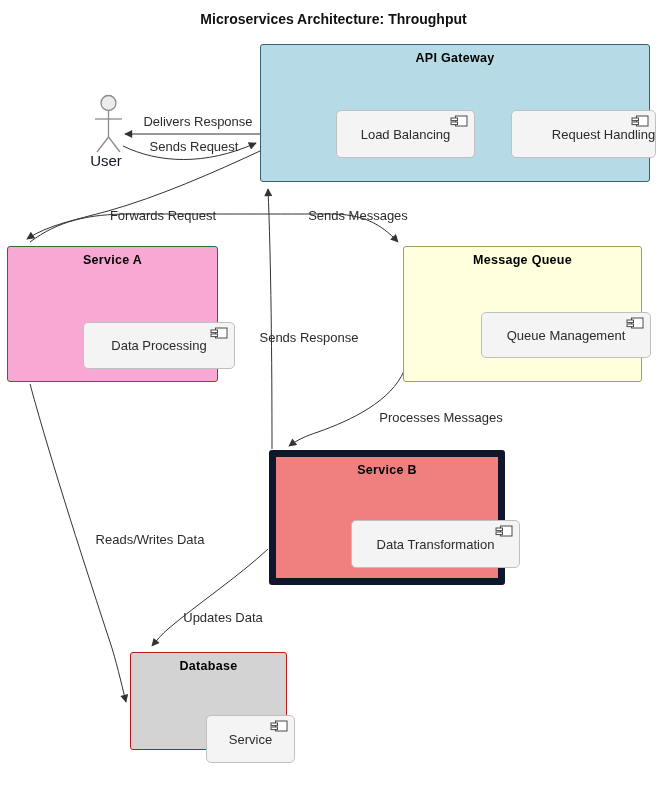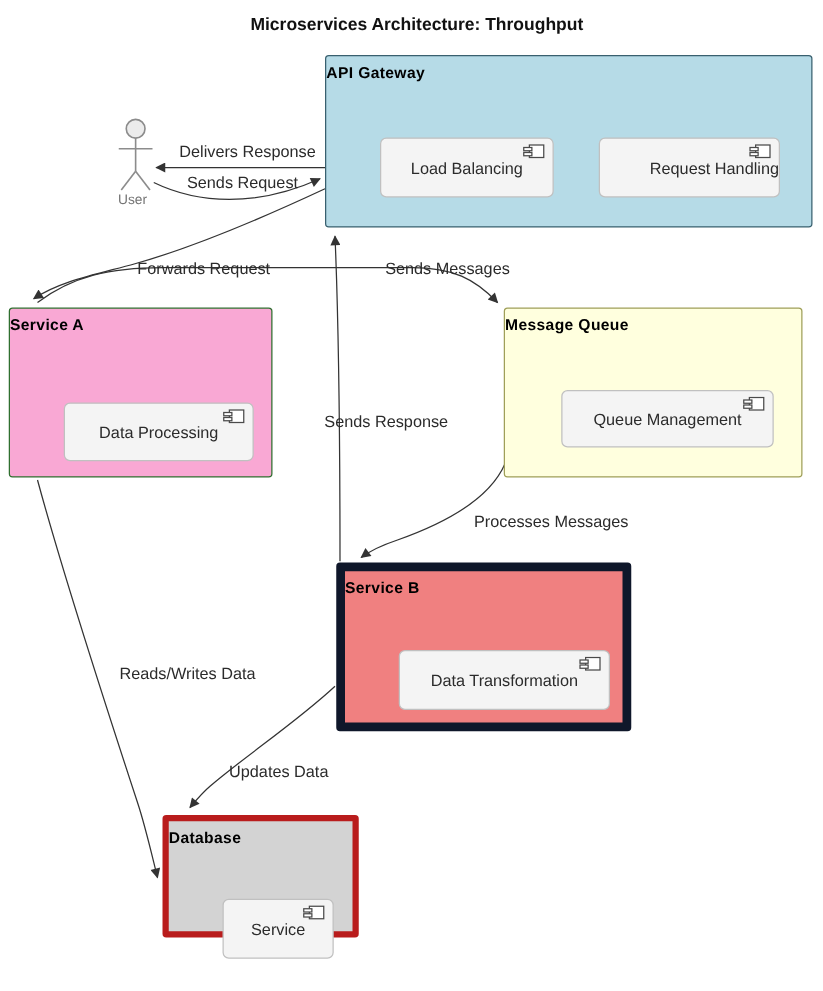--- a/index.html
+++ b/index.html
@@ -7,47 +7,47 @@
     position:relative;width:658px;height:793px;background:#ffffff;overflow:hidden;
     font-family:"Liberation Sans","DejaVu Sans",sans-serif;
   }
   .diagram-title{
     position:absolute;top:11px;left:320px;transform:translateX(-50%);
     font-size:14px;font-weight:bold;color:#111;white-space:nowrap;padding-left:27px;
   }
   .edges-svg{position:absolute;left:0;top:0;z-index:1;}
   .node{position:absolute;box-sizing:border-box;border-radius:3px;z-index:2;}
   .node-title{
-    display:block;padding-top:6px;
+    display:block;text-align:center;padding-top:6px;
     font-size:12.5px;font-weight:bold;color:#000;letter-spacing:.3px;
   }
   .api-gateway   {left:260px;top:44px; width:390px;height:138px;border:1px solid #39606f;}
   .service-a     {left:7px;  top:246px;width:211px;height:136px;border:1px solid #2f6f2f;}
   .message-queue {left:403px;top:246px;width:239px;height:136px;border:1px solid #9f9f58;}
   .service-b     {left:269px;top:450px;width:236px;height:135px;border:7px solid #0f172a;}
-  .database      {left:130px;top:652px;width:157px;height:98px;border:5px solid #b91c1c;}
+  .database      {left:130px;top:652px;width:157px;height:98px;border:1px solid #b91c1c;}
   .component{
     position:absolute;background:#f4f4f4;border:1px solid #c0c0c0;border-radius:5px;
     box-sizing:border-box;display:flex;align-items:center;justify-content:center;
-    font-size:13px;color:#2b2b2b;white-space:nowrap;
+    font-size:13px;color:#2b2b2b;white-space:nowrap;margin-left:32px;
   }
   .comp-icon{position:absolute;top:4px;right:6px;line-height:0;}
   .c-load-balancing     {left:43px;top:65px;width:139px;height:48px;}
   .c-request-handling   {left:218px;top:65px;width:145px;height:48px;padding-left:40px;}
   .c-data-processing    {left:43px;top:75px;width:152px;height:47px;text-align:right;}
   .c-queue-management   {left:45px;top:65px;width:170px;height:46px;text-align:right;}
   .c-data-transformation{left:43px;top:63px;width:169px;height:48px;}
   .c-storage            {left:43px;top:62px;width:89px;height:48px;}
   .edge-label{
     position:absolute;transform:translate(-50%,-50%);z-index:3;
     font-size:13px;color:#2b2b2b;white-space:nowrap;
   }
   .user-label{
     position:absolute;transform:translate(-50%,-50%);z-index:3;
-    font-size:11px;color:#737373;white-space:nowrap;
+    font-size:15px;color:#0f172a;white-space:nowrap;
   }
 </style>
 </head>
 <body>
 
 <div class="canvas">
 
   <div class="diagram-title">Microservices Architecture: Throughput</div>
 
   <svg class="edges-svg" width="658" height="793" viewBox="0 0 658 793">

